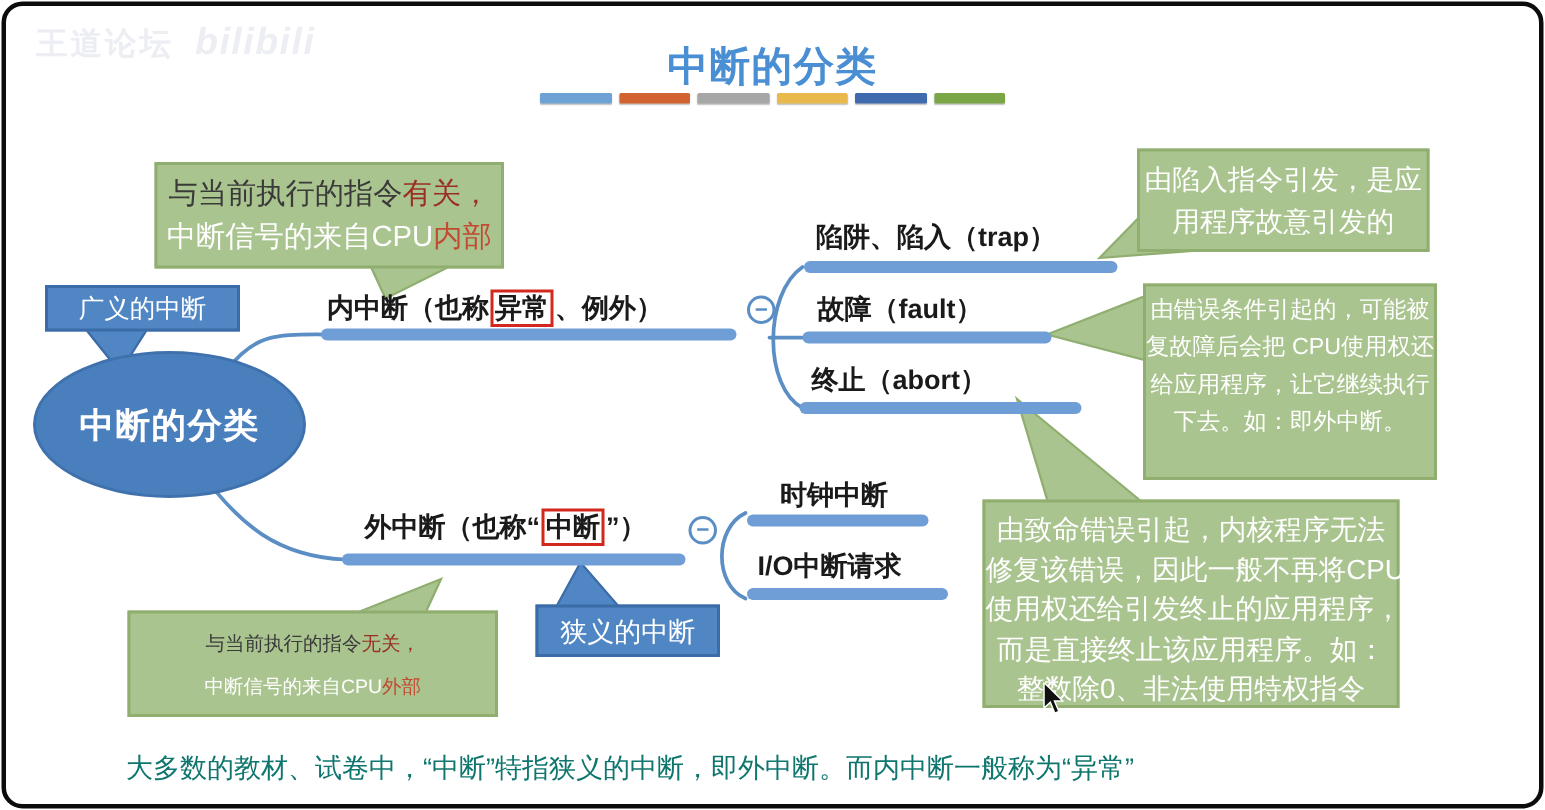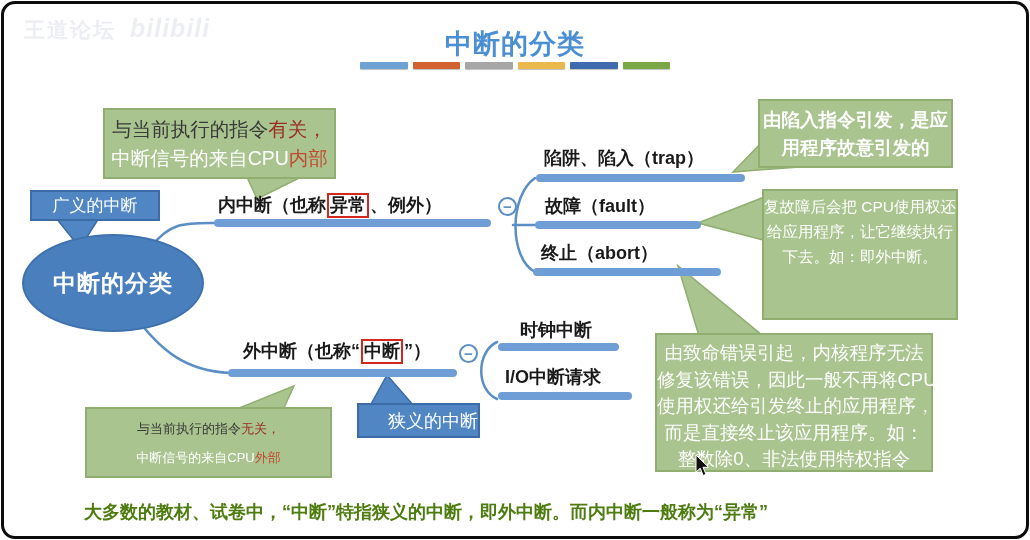--- a/index.html
+++ b/index.html
@@ -23,21 +23,21 @@
     font-size:15px;line-height:15px;text-align:center;box-sizing:border-box;z-index:3;cursor:pointer;font-weight:bold;}
   .blue-tag{background:#4f86c3;border:2px solid #3c6ca8;color:#ffffff;text-align:center;z-index:4;
     display:flex;align-items:center;justify-content:center;white-space:nowrap;box-sizing:border-box;}
   .root-ellipse{left:22px;top:234px;width:178px;height:94px;background:#4a7fbe;border:2px solid #3f72ad;border-radius:50%;
     color:#fff;font-size:23px;font-weight:bold;display:flex;align-items:center;justify-content:center;z-index:4;letter-spacing:1px;}
   .callout-green{background:#a9c48e;border:2px solid #8fae6f;color:#fff;text-align:center;z-index:4;box-sizing:border-box;}
   .callout-green .ln{white-space:nowrap;}
   .c-dark{color:#3a3a3a;}
   .c-red1{color:#993023;margin-top:37px;}
   .c-red2{color:#c24b33;}
-  .footer-note{left:84px;top:500px;font-size:18px;color:#4d7c0f;white-space:nowrap;z-index:2;font-weight:bold;}
+  .footer-note{left:84px;top:500px;font-size:18px;color:#0f766e;white-space:nowrap;z-index:2;}
   .cursor{z-index:50;}
 </style>
 </head>
 <body>
 
 <div class="stage">
 
   <svg class="connector-layer" width="1030" height="540" viewBox="0 0 1030 540">
 
     <path d="M151,247 C170,222 185,223 215,223" fill="none" stroke="#5b8ec4" stroke-width="2.5" stroke-linecap="round"></path>
@@ -111,21 +111,21 @@
   <div class="abs node-text" style="left:520px;top:318px;">
     <span>时钟中断</span>
   </div>
   <div class="abs branch-bar" style="left:498px;top:343px;width:121px;"></div>
 
   <div class="abs node-text" style="left:505px;top:365px;">
     <span>I/O中断请求</span>
   </div>
   <div class="abs branch-bar" style="left:498px;top:392px;width:134px;"></div>
 
-  <div class="abs blue-tag" style="left:357px;top:403px;width:123px;height:35px;font-size:18px;justify-content:flex-end;">
+  <div class="abs blue-tag" style="left:357px;top:403px;width:123px;height:35px;font-size:18px;">
     <span>狭义的中断</span>
   </div>
 
   <div class="abs callout-green" style="left:103px;top:108px;width:233px;height:71px;font-size:19.5px;line-height:29px;padding-top:5px;">
     <div class="ln">
       <span class="c-dark">与当前执行的指令</span><span class="c-red1">有关，</span>
     </div>
     <div class="ln">
       <span>中断信号的来自CPU</span><span class="c-red2">内部</span>
     </div>
@@ -133,26 +133,27 @@
 
   <div class="abs callout-green" style="left:85px;top:407px;width:247px;height:71px;font-size:13px;line-height:29px;padding-top:5px;">
     <div class="ln">
       <span class="c-dark">与当前执行的指令</span><span class="c-red1">无关，</span>
     </div>
     <div class="ln">
       <span>中断信号的来自CPU</span><span class="c-red2">外部</span>
     </div>
   </div>
 
-  <div class="abs callout-green" style="left:758px;top:99px;width:195px;height:69px;font-size:18.5px;line-height:28px;padding-top:5px;font-weight:bold;">
+  <div class="abs callout-green" style="left:758px;top:99px;width:195px;height:69px;font-size:18.5px;line-height:28px;padding-top:5px;">
     <div class="ln">由陷入指令引发，是应</div>
     <div class="ln">用程序故意引发的</div>
   </div>
 
   <div class="abs callout-green" style="left:762px;top:189px;width:196px;height:131px;font-size:15.5px;line-height:25px;padding-top:3px;">
+    <div class="ln">由错误条件引起的，可能被</div>
     <div class="ln">复故障后会把 CPU使用权还</div>
     <div class="ln">给应用程序，让它继续执行</div>
     <div class="ln">下去。如：即外中断。</div>
   </div>
 
   <div class="abs callout-green" style="left:655px;top:333px;width:278px;height:139px;font-size:18.5px;line-height:26.5px;padding-top:5px;">
     <div class="ln">由致命错误引起，内核程序无法</div>
     <div class="ln">修复该错误，因此一般不再将CPU</div>
     <div class="ln">使用权还给引发终止的应用程序，</div>
     <div class="ln">而是直接终止该应用程序。如：</div>

